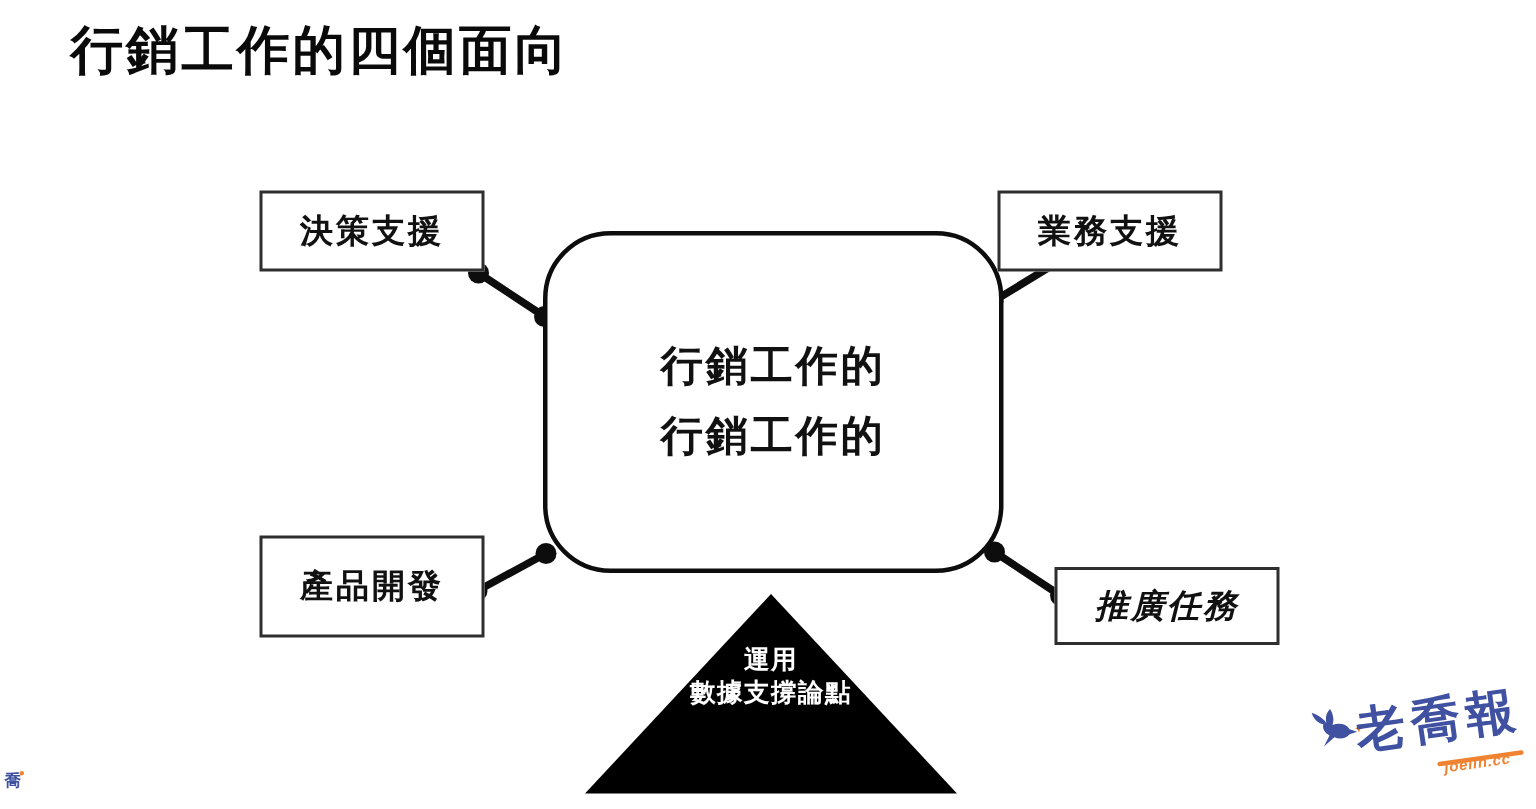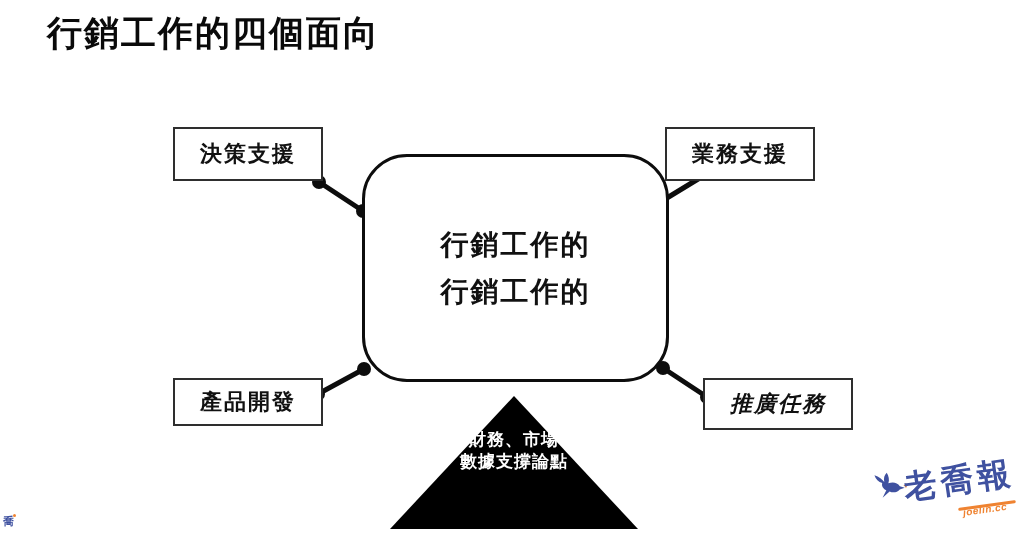--- a/index.html
+++ b/index.html
@@ -20,21 +20,21 @@
     font-size:28px;font-weight:700;color:#111;line-height:47px;letter-spacing:2px;text-align:center;font-family:Liberation Serif, serif;
   }
   .node{
     position:absolute;width:150px;height:54px;box-sizing:border-box;
     border:2px solid #2e2e2e;background:#ffffff;
     display:flex;align-items:center;justify-content:center;
     font-size:22px;font-weight:700;color:#111;letter-spacing:2px;
   }
   .node-tl{left:173px;top:127px;}
   .node-tr{left:665px;top:127px;}
-  .node-bl{left:173px;top:378px;height:48px;}
+  .node-bl{left:173px;top:357px;height:68px;}
   .node-br{left:703px;top:378px;height:52px;font-style:italic;}
   .tri-text{
     position:absolute;left:384px;top:429px;width:260px;text-align:center;
     font-size:17px;font-weight:700;color:#ffffff;line-height:21.5px;letter-spacing:1px;
   }
   .logo{position:absolute;left:868px;top:456px;width:156px;height:76px;}
   .logo-bird{position:absolute;left:4px;top:16px;}
   .logo-text{
     position:absolute;left:36px;top:10px;white-space:nowrap;
     font-size:33px;font-weight:800;color:#3f51a0;letter-spacing:4px;
@@ -96,21 +96,21 @@
     <span>業務支援</span>
   </div>
   <div class="node node-bl">
     <span>產品開發</span>
   </div>
   <div class="node node-br">
     <span>推廣任務</span>
   </div>
 
   <div class="tri-text">
-    <div>財務、市場</div>
+    <div>運用</div>
     <div>數據支撐論點</div>
   </div>
 
   <div class="logo">
     <svg class="logo-bird" width="36" height="30" viewBox="0 0 44 36" aria-hidden="true">
       <path fill="#3f51a0" d="M34,17 L40,19 L34,21 C31,24.5 26,25.5 21.5,23.5 L13,31 L17.5,22 C13.5,20 11.5,16.5 12.5,13 C8,12 4.5,8.5 3,3.5 C8.5,5.5 13,8.5 15,12 C14,7 15,3.5 18,0.5 C20.5,4.5 21.5,9.5 20,13.5 C25.5,11.5 31,12.5 34,17 Z"></path>
       <path fill="#ef8331" d="M41.5,13 l1,2.2 2.2,1 -2.2,1 -1,2.2 -1,-2.2 -2.2,-1 2.2,-1 Z"></path>
     </svg>
     <span class="logo-text">老喬報</span>
     <span class="logo-underline"></span>

